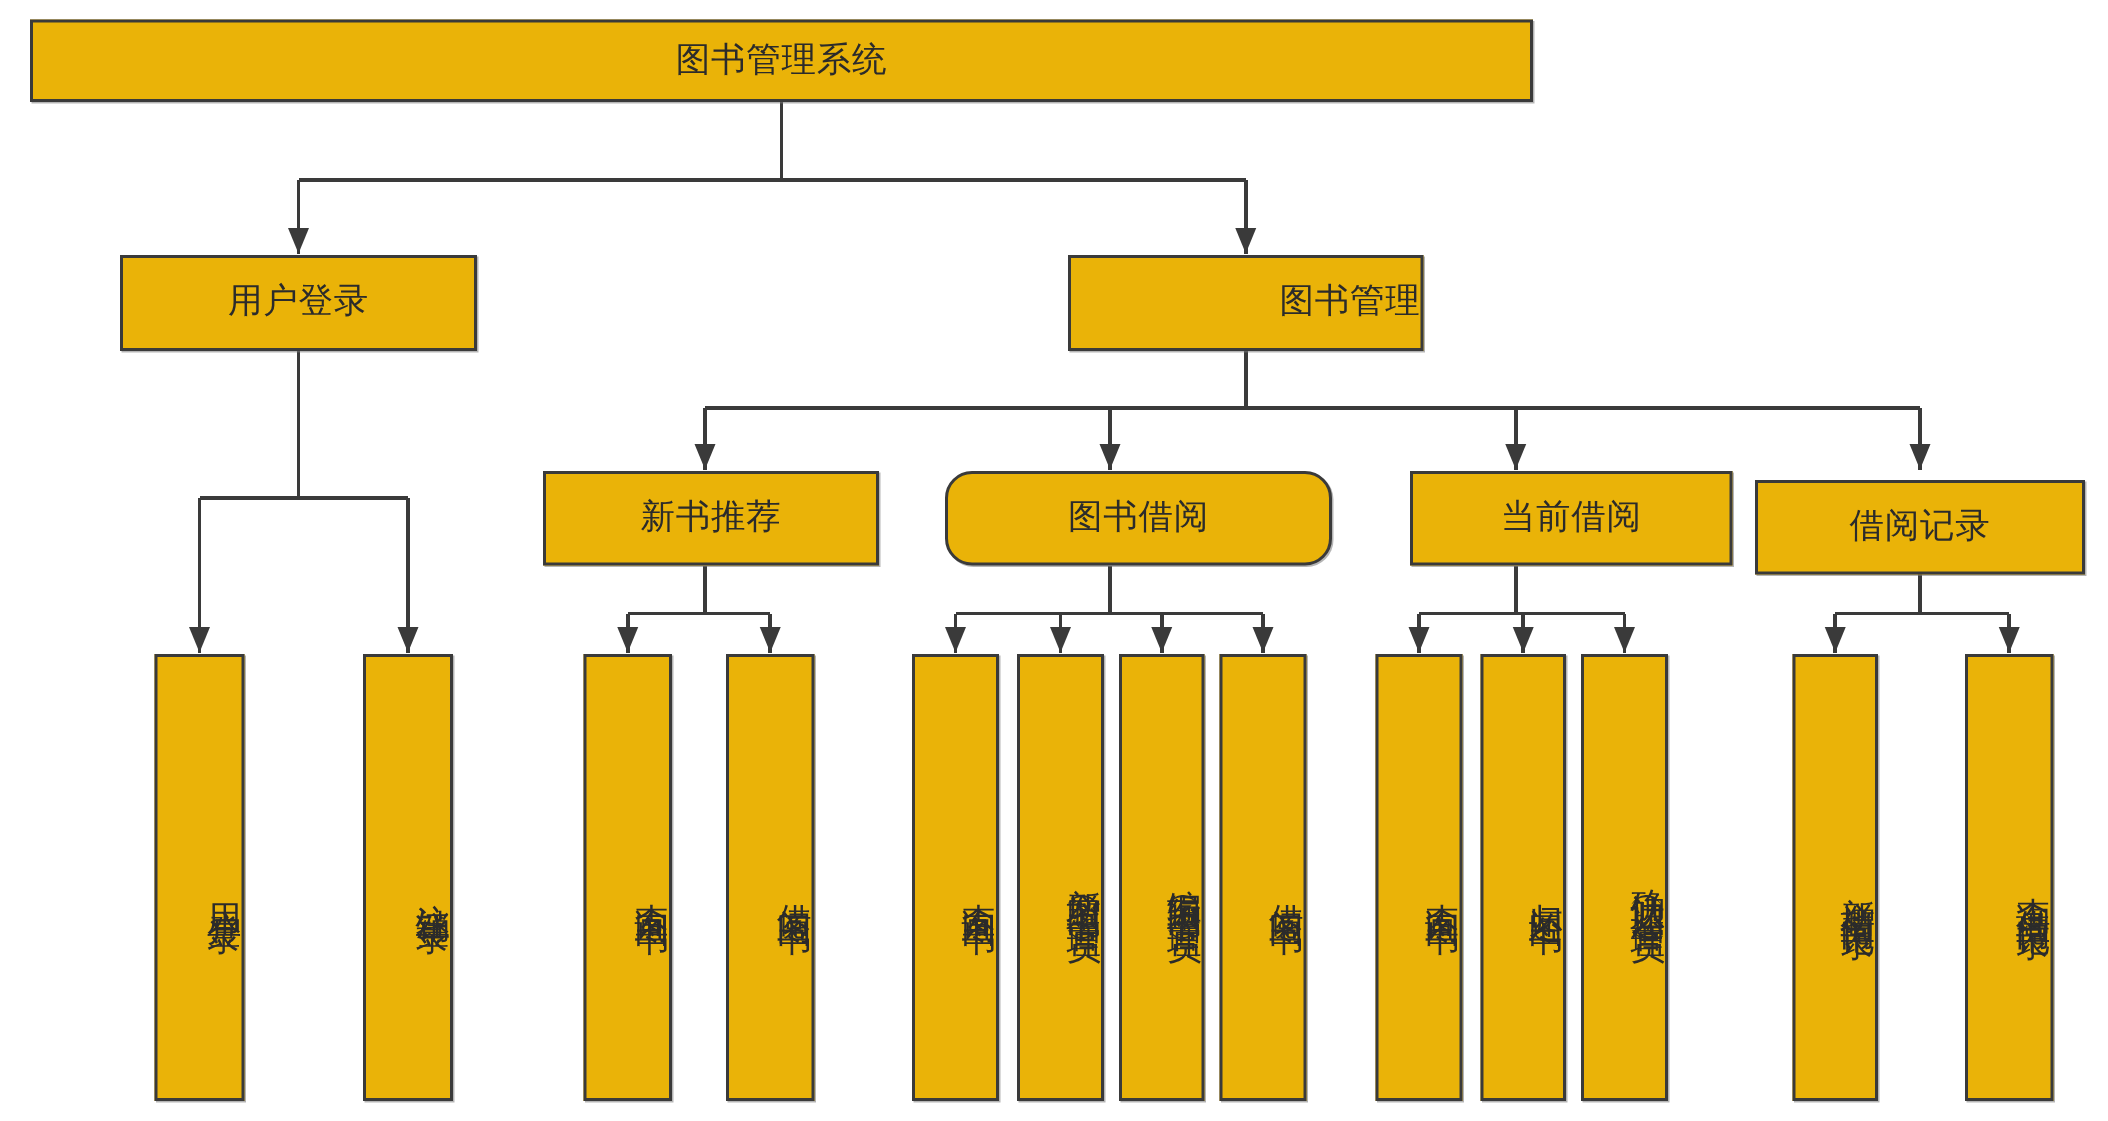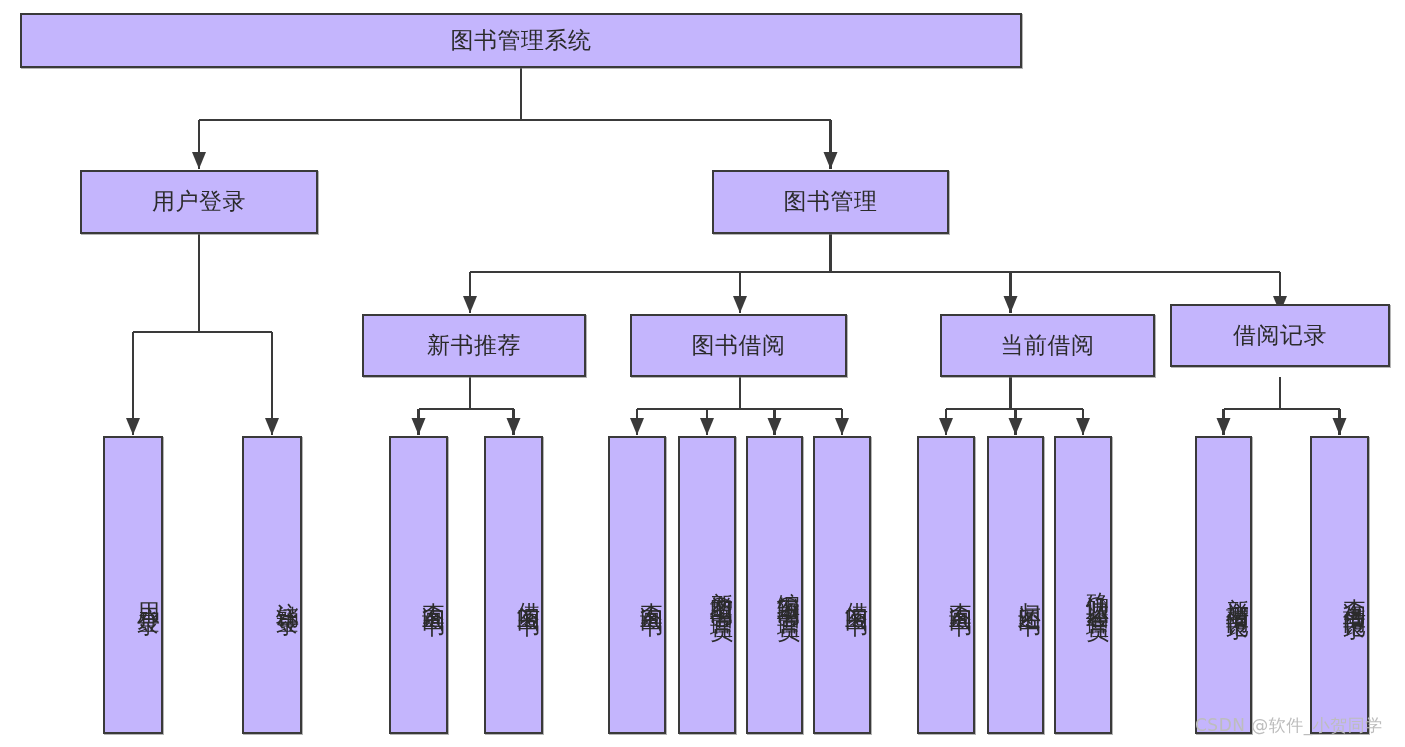--- a/index.html
+++ b/index.html
@@ -23,21 +23,21 @@
     left: 0;
     top: 0;
     width: 1405px;
     height: 747px;
     pointer-events: none;
   }
   .node {
     position: absolute;
     box-sizing: border-box;
     border: 2px solid #3a3a3a;
-    background: #c4b5fd;
+    background: #eab308;
     display: flex;
     align-items: center;
     justify-content: center;
     color: #2b2b2b;
     box-shadow: 1px 1px 0 rgba(120,120,120,0.55);
   }
   .node.horizontal {
     font-size: 23px;
     line-height: 1.2;
     letter-spacing: 0.5px;
@@ -126,33 +126,33 @@
       <polygon points="1332.5,418 1346.5,418 1339.5,435" fill="#3a3a3a"></polygon>
     </svg>
 
   <div id="nodes-layer">
       <div class="node horizontal" style="left: 20px; top: 13px; width: 1002px; height: 55px;">
         <span class="node-label">图书管理系统</span>
       </div>
       <div class="node horizontal" style="left: 80px; top: 170px; width: 238px; height: 64px;">
         <span class="node-label">用户登录</span>
       </div>
-      <div class="node horizontal" style="left: 712px; top: 170px; width: 237px; height: 64px;">
+      <div class="node horizontal" style="left: 712px; top: 170px; width: 237px; height: 64px; justify-content: flex-end;">
         <span class="node-label">图书管理</span>
       </div>
       <div class="node horizontal" style="left: 362px; top: 314px; width: 224px; height: 63px;">
         <span class="node-label">新书推荐</span>
       </div>
-      <div class="node horizontal" style="left: 630px; top: 314px; width: 217px; height: 63px;">
+      <div class="node horizontal" style="left: 630px; top: 314px; width: 258px; height: 63px; border-radius: 18px;">
         <span class="node-label">图书借阅</span>
       </div>
       <div class="node horizontal" style="left: 940px; top: 314px; width: 215px; height: 63px;">
         <span class="node-label">当前借阅</span>
       </div>
-      <div class="node horizontal" style="left: 1170px; top: 304px; width: 220px; height: 63px;">
+      <div class="node horizontal" style="left: 1170px; top: 320px; width: 220px; height: 63px;">
         <span class="node-label">借阅记录</span>
       </div>
       <div class="node vertical" style="left: 103px; top: 436px; width: 60px; height: 298px;">
         <span class="node-label">用户登录</span>
       </div>
       <div class="node vertical" style="left: 242px; top: 436px; width: 60px; height: 298px;">
         <span class="node-label">注销登录</span>
       </div>
       <div class="node vertical" style="left: 389px; top: 436px; width: 59px; height: 298px;">
         <span class="node-label">查询图书</span>
@@ -182,14 +182,13 @@
         <span class="node-label">确认归还（管理员）</span>
       </div>
       <div class="node vertical" style="left: 1195px; top: 436px; width: 57px; height: 298px;">
         <span class="node-label">新增借阅记录</span>
       </div>
       <div class="node vertical" style="left: 1310px; top: 436px; width: 59px; height: 298px;">
         <span class="node-label">查询借阅记录</span>
       </div>
     </div>
 
-  <div class="watermark" style="left:1195px; top:714px;">CSDN @软件_小贺同学</div>
 </div>
 
 </body></html>

